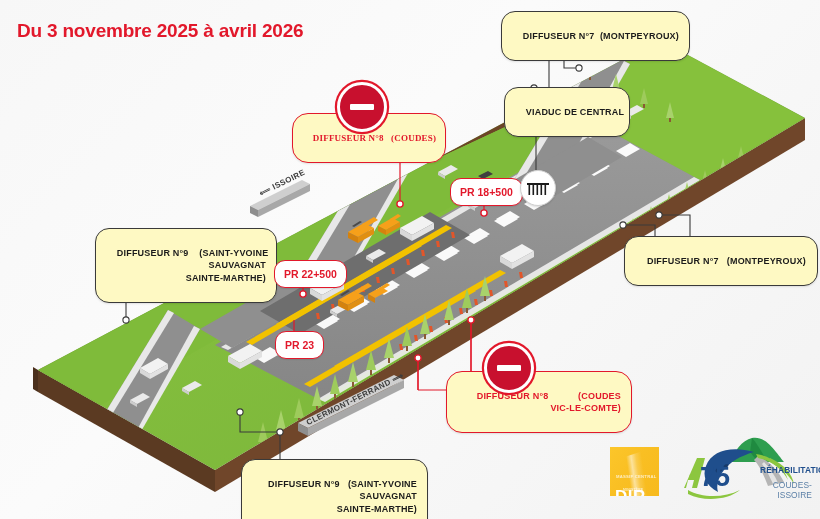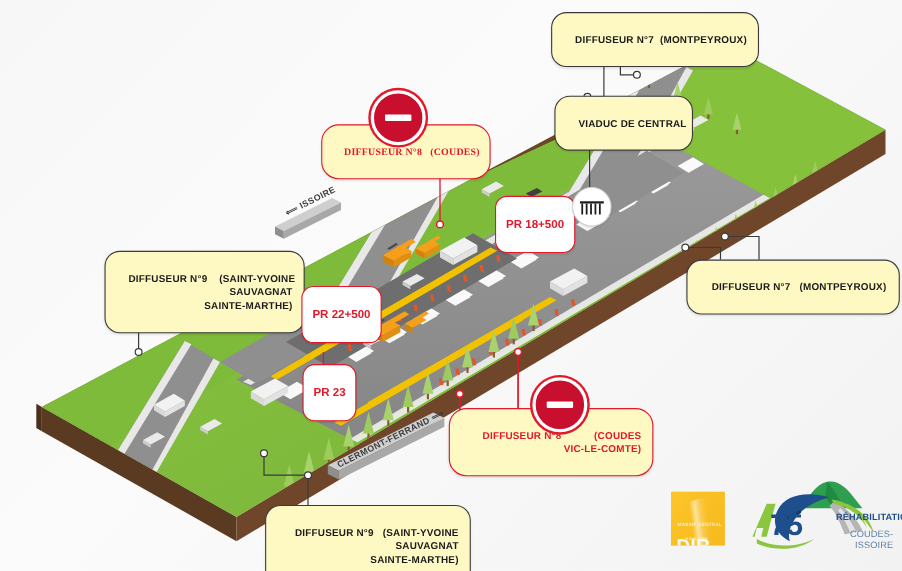--- a/index.html
+++ b/index.html
@@ -41,21 +41,21 @@
     border-radius:16px;
   }
   .callout.ctr{text-align:center;}
   .callout.rgt{text-align:right;}
 
   
   .pr{
     position:absolute;z-index:30;
     background:#ffffff;border:1.6px solid #e2182b;border-radius:11px;
     color:#e2182b;font-weight:bold;font-size:10.5px;
-    padding:19px 9px;white-space:nowrap;
+    padding:7px 9px;white-space:nowrap;
     box-shadow:0 1px 1px rgba(0,0,0,.08);
   }
 
   
   .noentry{
     position:absolute;z-index:32;
     width:44px;height:44px;border-radius:50%;
     background:#c8102e;border:3.5px solid #ffffff;
     box-shadow:0 0 0 2.2px #e2182b;
     display:flex;align-items:center;justify-content:center;
@@ -103,20 +103,21 @@
   .a75 .txt2{
     position:absolute;left:88px;top:44px;color:#5a7fa6;
     font-size:8.4px;letter-spacing:.1px;text-align:right;
   }
 </style>
 </head>
 <body>
 
 <div id="root">
 
+  <div class="title">Du 3 novembre 2025 à avril 2026</div>
 
   <div class="scene">
     <svg width="820" height="519" viewBox="0 0 820 519" xmlns="http://www.w3.org/2000/svg">
       <defs>
         <clipPath id="slab">
           <polygon points="660,40 805,118 215,470 38,370"></polygon>
         </clipPath>
         <linearGradient id="grassg" x1="0" y1="0" x2="1" y2="1">
           <stop offset="0" stop-color="#8cc63f"></stop>
           <stop offset="1" stop-color="#77b23a"></stop>
@@ -688,21 +689,21 @@
 SAUVAGNAT
 SAINTE-MARTHE)</span>
   </div>
 
   <div class="callout rgt" style="left:221px;top:459px;width:165px;">
     <span>DIFFUSEUR N°9   (SAINT-YVOINE
 SAUVAGNAT
 SAINTE-MARTHE)</span>
   </div>
 
-  <div class="callout red rgt" style="left:388px;top:371px;width:164px;">
+  <div class="callout red rgt" style="left:426px;top:371px;width:164px;">
     <span>DIFFUSEUR N°8           (COUDES
 VIC-LE-COMTE)</span>
   </div>
 
   <div class="pr" style="left:450px;top:178px;">
     <span>PR 18+500</span>
   </div>
   <div class="pr" style="left:274px;top:260px;">
     <span>PR 22+500</span>
   </div>

